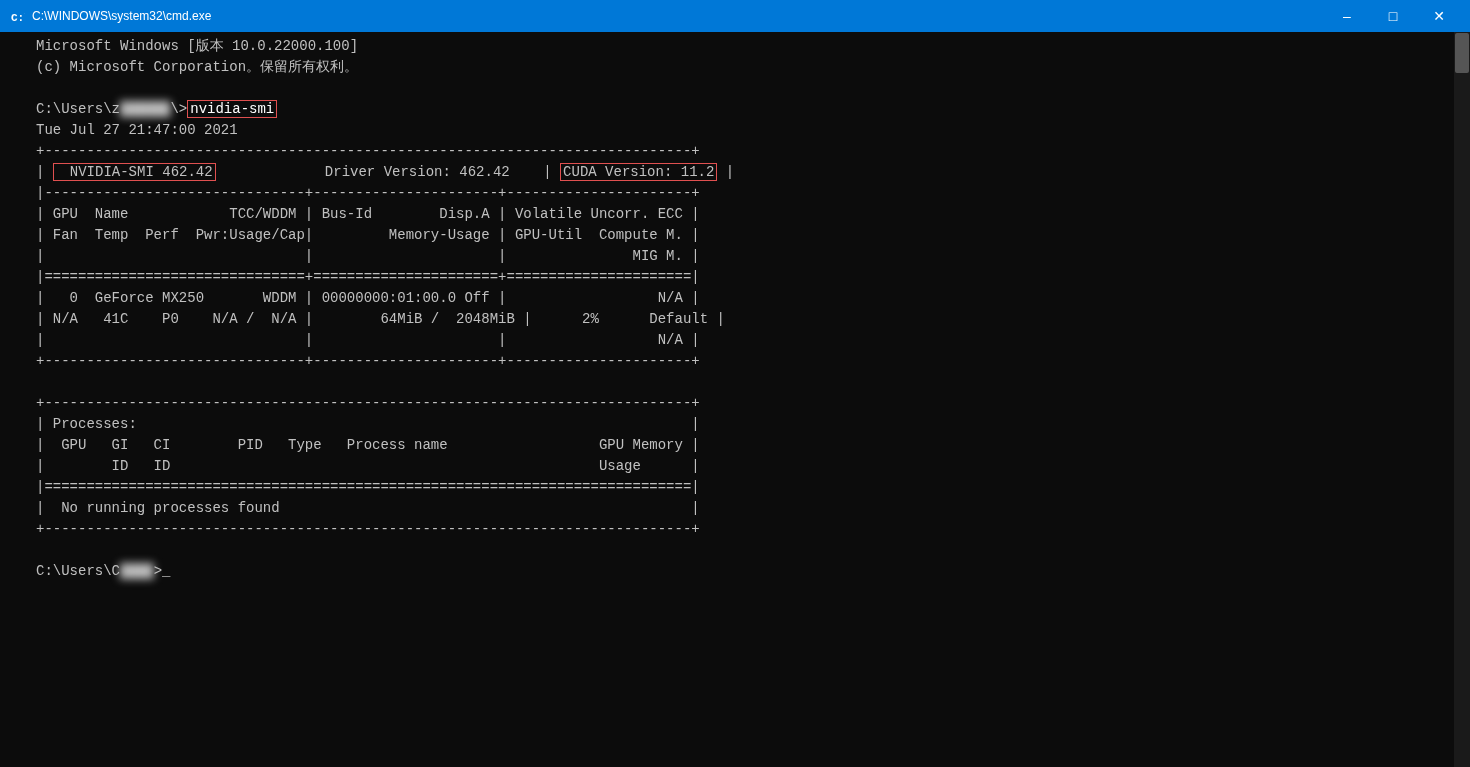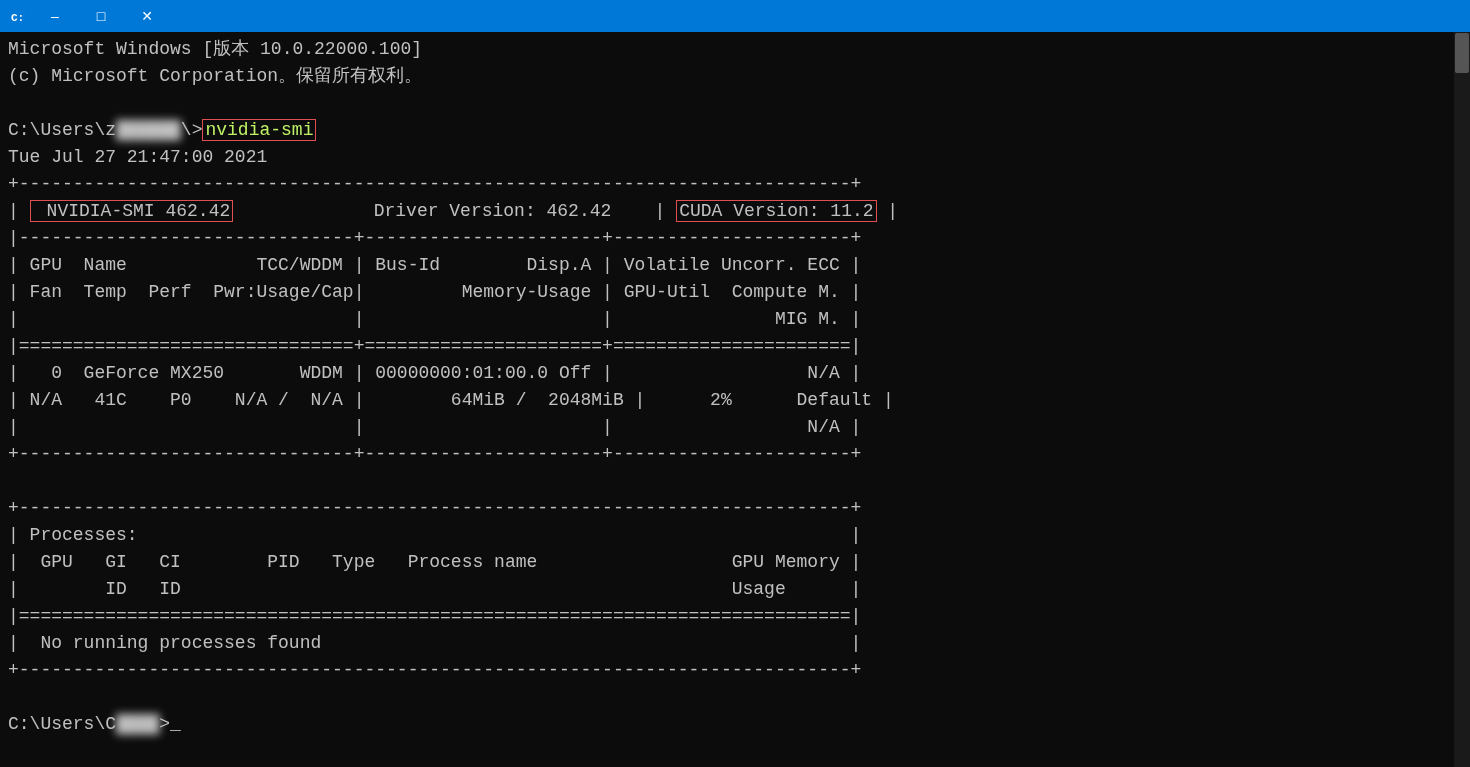--- a/index.html
+++ b/index.html
@@ -74,24 +74,25 @@
       padding: 4px 8px;
       color: #c0c0c0;
       font-size: 14px;
       line-height: 1.5;
       overflow: hidden;
       position: relative;
     }
 
     .console pre {
       font-family: 'Courier New', Courier, monospace;
-      font-size: 18px;
+      font-size: 14px;
       line-height: 1.5;
       color: #c0c0c0;
       white-space: pre;
+      margin-left: 28px;
     }
 
     .highlight-box {
       display: inline;
       border: 1.5px solid #e05050;
       padding: 0 2px;
     }
 
     .scrollbar {
       position: absolute;
@@ -115,32 +116,33 @@
 
 <div class="window">
 
   <div class="title-bar">
     <div class="title-bar-icon">
       <svg viewBox="0 0 16 16" fill="none">
         <rect width="16" height="16" fill="#0078d7"></rect>
         <text x="2" y="13" font-size="11" fill="white" font-family="Courier New" font-weight="bold">C:\</text>
       </svg>
     </div>
+    <span class="title-bar-text">C:\WINDOWS\system32\cmd.exe</span>
     <div class="title-bar-buttons">
       <button class="title-bar-btn">–</button>
       <button class="title-bar-btn">□</button>
       <button class="title-bar-btn close">✕</button>
     </div>
   </div>
 
   <div class="console">
     <pre>Microsoft Windows [版本 10.0.22000.100]
 (c) Microsoft Corporation。保留所有权利。
 
-C:\Users\z<span style="filter:blur(4px);color:#c0c0c0;">██████</span>\&gt;<span class="highlight-box" style="border:1.5px solid #e05050;color:#bef264;">nvidia-smi</span>
+C:\Users\z<span style="filter:blur(4px);color:#c0c0c0;">██████</span>\&gt;<span class="highlight-box" style="border:1.5px solid #e05050;color:#ffffff;">nvidia-smi</span>
 Tue Jul 27 21:47:00 2021
 +-----------------------------------------------------------------------------+
 | <span class="highlight-box" style="border:1.5px solid #e05050;color:#c0c0c0;padding-left:16px;">NVIDIA-SMI 462.42</span>             Driver Version: 462.42    | <span class="highlight-box" style="border:1.5px solid #e05050;color:#c0c0c0;">CUDA Version: 11.2</span> |
 |-------------------------------+----------------------+----------------------+
 | GPU  Name            TCC/WDDM | Bus-Id        Disp.A | Volatile Uncorr. ECC |
 | Fan  Temp  Perf  Pwr:Usage/Cap|         Memory-Usage | GPU-Util  Compute M. |
 |                               |                      |               MIG M. |
 |===============================+======================+======================|
 |   0  GeForce MX250       WDDM | 00000000:01:00.0 Off |                  N/A |
 | N/A   41C    P0    N/A /  N/A |        64MiB /  2048MiB |      2%      Default |

